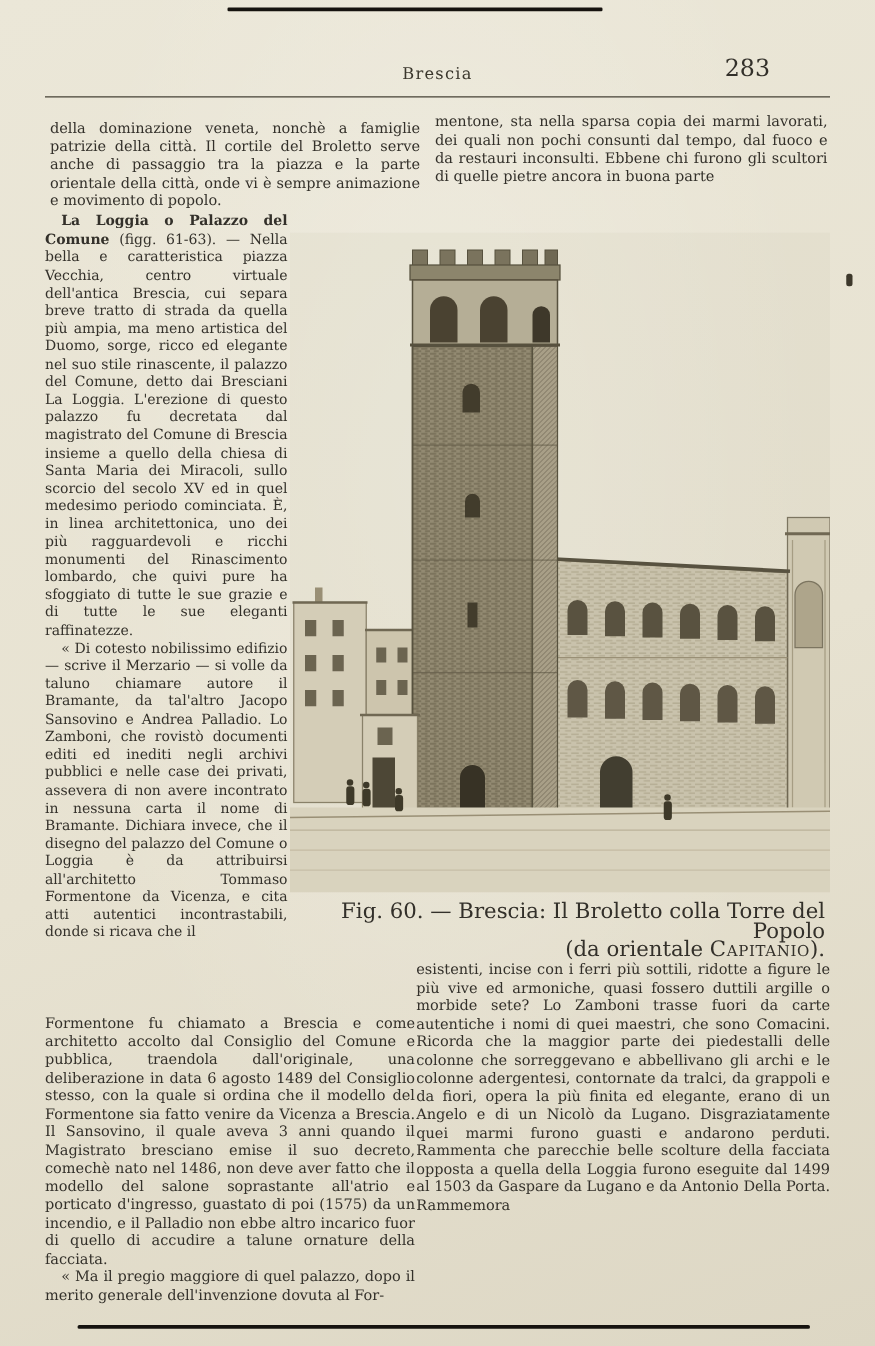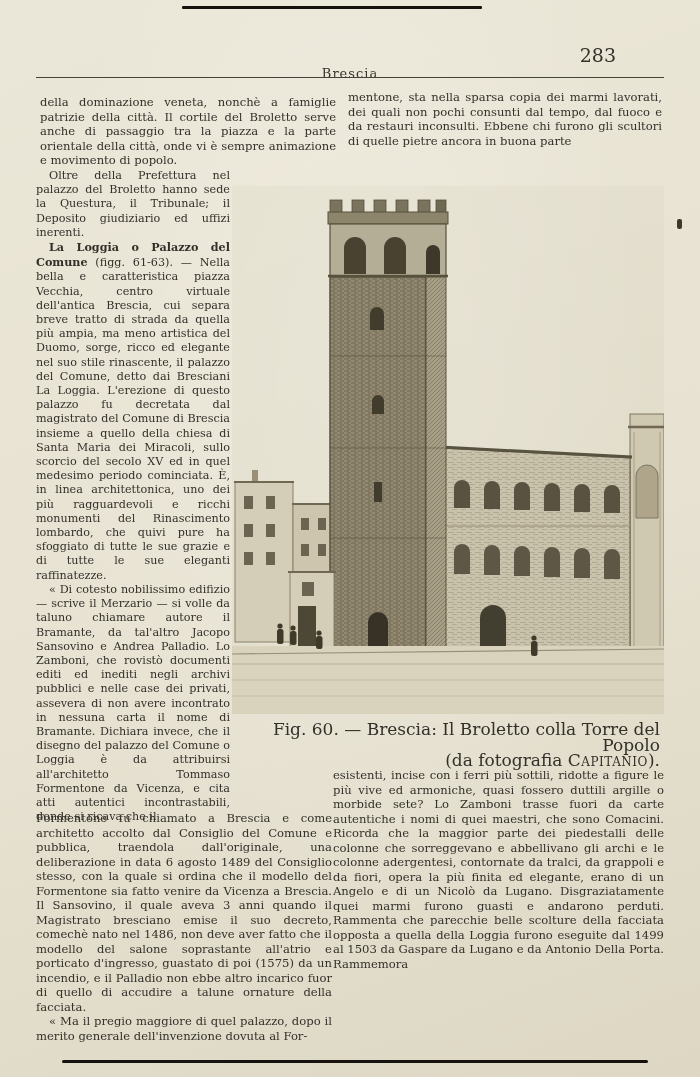--- a/index.html
+++ b/index.html
@@ -5,21 +5,21 @@
   html,body{margin:0;padding:0;background:#6f6a5e;}
   .page{
     position:relative;width:700px;height:1077px;margin:0 auto;overflow:hidden;
     background:
       radial-gradient(ellipse at 50% 35%, rgba(255,255,255,0.22), rgba(0,0,0,0) 62%),
       linear-gradient(160deg,#ebe7d8 0%,#e7e2d1 55%,#ddd7c4 100%);
     font-family:"DejaVu Serif","Liberation Serif",serif;
     color:#33302a;
   }
   .running-head{
-    position:absolute;top:66px;left:0;right:0;text-align:center;
+    position:absolute;top:52px;left:0;right:0;text-align:center;
     font-size:13px;letter-spacing:1px;color:#3a362c;
   }
   .page-number{
     position:absolute;top:44px;right:84px;font-size:19px;color:#33302a;
   }
   .header-rule{
     position:absolute;top:77px;left:36px;width:628px;height:1px;background:#464236;
   }
   .txt{
     position:absolute;text-align:justify;font-size:11.6px;line-height:14.5px;
@@ -59,21 +59,20 @@
 
   <div class="txt left-top">
     <p>della dominazione veneta, nonchè a famiglie patrizie della città. Il cortile del Broletto serve anche di passaggio tra la piazza e la parte orientale della città, onde vi è sempre animazione e movimento di popolo.</p>
   </div>
 
   <div class="txt right-top">
     <p>mentone, sta nella sparsa copia dei marmi lavorati, dei quali non pochi consunti dal tempo, dal fuoco e da restauri inconsulti. Ebbene chi furono gli scultori di quelle pietre ancora in buona parte</p>
   </div>
 
   <div class="txt left-mid">
-    <p class="indent">Oltre della Prefettura nel palazzo del Broletto hanno sede la Questura, il Tribunale; il Deposito giudiziario ed uffizi inerenti.</p>
     <p class="indent"><span class="bold-lead">La Loggia o Palazzo del Comune</span><span> (figg. 61-63). — Nella bella e caratteristica piazza Vecchia, centro virtuale dell'antica Brescia, cui separa breve tratto di strada da quella più ampia, ma meno artistica del Duomo, sorge, ricco ed elegante nel suo stile rinascente, il palazzo del Comune, detto dai Bresciani </span><span class="ital">La Loggia.</span><span> L'erezione di questo palazzo fu decretata dal magistrato del Comune di Brescia insieme a quello della chiesa di Santa Maria dei Miracoli, sullo scorcio del secolo XV ed in quel medesimo periodo cominciata. È, in linea architettonica, uno dei più ragguardevoli e ricchi monumenti del Rinascimento lombardo, che quivi pure ha sfoggiato di tutte le sue grazie e di tutte le sue eleganti raffinatezze.</span></p>
     <p class="indent">« Di cotesto nobilissimo edifizio — scrive il Merzario — si volle da taluno chiamare autore il Bramante, da tal'altro Jacopo Sansovino e Andrea Palladio. Lo Zamboni, che rovistò documenti editi ed inediti negli archivi pubblici e nelle case dei privati, assevera di non avere incontrato in nessuna carta il nome di Bramante. Dichiara invece, che il disegno del palazzo del Comune o Loggia è da attribuirsi all'architetto Tommaso Formentone da Vicenza, e cita atti autentici incontrastabili, donde si ricava che il</p>
   </div>
 
   <div class="figure-wrap">
     <svg viewBox="0 0 432 528" width="432" height="528" aria-hidden="true">
       <defs>
         <pattern id="p-stone" width="9" height="5" patternUnits="userSpaceOnUse">
           <rect width="9" height="5" fill="#cdc6b0"></rect>
           <path d="M0 1.5 H6 M4 3.6 H9" stroke="#a99f85" stroke-width="0.7"></path>
@@ -179,21 +178,21 @@
         <circle cx="302" cy="452" r="2.6"></circle>
           <rect x="299" y="455" width="6.5" height="15" rx="2.5"></rect>
       </g>
 
       <rect width="432" height="528" fill="#8d8468" opacity="0.05"></rect>
     </svg>
   </div>
 
   <div class="caption">
     <div>Fig. 60. — Brescia: Il Broletto colla Torre del Popolo</div>
-    <div><span>(da fotografia </span><span class="sc">Capitanio</span><span>).</span></div>
+    <div><span>(da orientale </span><span class="sc">Capitanio</span><span>).</span></div>
   </div>
 
   <div class="txt left-bottom">
     <p>Formentone fu chiamato a Brescia e come architetto accolto dal Consiglio del Comune e pubblica, traendola dall'originale, una deliberazione in data 6 agosto 1489 del Consiglio stesso, con la quale si ordina che il modello del Formentone sia fatto venire da Vicenza a Brescia. Il Sansovino, il quale aveva 3 anni quando il Magistrato bresciano emise il suo decreto, comechè nato nel 1486, non deve aver fatto che il modello del salone soprastante all'atrio e porticato d'ingresso, guastato di poi (1575) da un incendio, e il Palladio non ebbe altro incarico fuor di quello di accudire a talune ornature della facciata.</p>
     <p class="indent">« Ma il pregio maggiore di quel palazzo, dopo il merito generale dell'invenzione dovuta al For-</p>
   </div>
 
   <div class="txt right-bottom">
     <p>esistenti, incise con i ferri più sottili, ridotte a figure le più vive ed armoniche, quasi fossero duttili argille o morbide sete? Lo Zamboni trasse fuori da carte autentiche i nomi di quei maestri, che sono Comacini. Ricorda che la maggior parte dei piedestalli delle colonne che sorreggevano e abbellivano gli archi e le colonne adergentesi, contornate da tralci, da grappoli e da fiori, opera la più finita ed elegante, erano di un Angelo e di un Nicolò da Lugano. Disgraziatamente quei marmi furono guasti e andarono perduti. Rammenta che parecchie belle scolture della facciata opposta a quella della Loggia furono eseguite dal 1499 al 1503 da Gaspare da Lugano e da Antonio Della Porta. Rammemora</p>
   </div>

